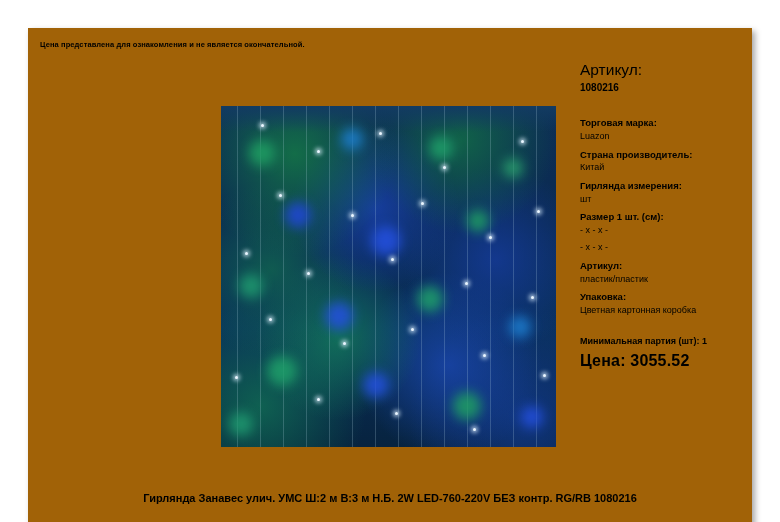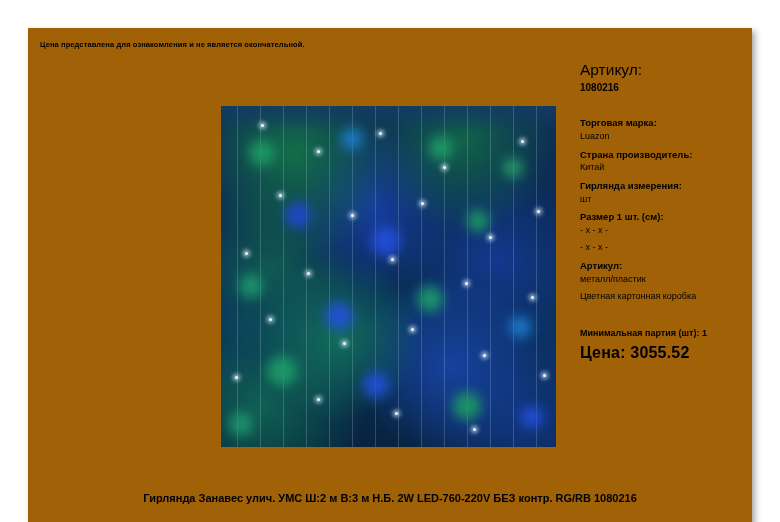--- a/index.html
+++ b/index.html
@@ -114,21 +114,21 @@
     line-height: 1.45;
   }
   .spec-value {
     font-size: 9px;
     line-height: 1.5;
     margin-bottom: 4px;
   }
   .min-lot {
     font-size: 9px;
     font-weight: bold;
-    margin-top: 24px;
+    margin-top: 18px;
     margin-bottom: 6px;
   }
   .price {
     font-size: 16px;
     font-weight: bold;
     letter-spacing: 0.2px;
   }
   .caption {
     position: absolute;
     left: 0;
@@ -213,23 +213,24 @@
     </div>
     <div class="spec-row">
       <div class="spec-label">Размер 1 шт. (см):</div>
       <div class="spec-value">- x - x -</div>
     </div>
     <div class="spec-row">
       <div class="spec-value">- x - x -</div>
     </div>
     <div class="spec-row">
       <div class="spec-label">Артикул:</div>
-      <div class="spec-value">металл/пластик</div>
-    </div>
-    <div class="spec-row">
+      <div class="spec-value">пластик/пластик</div>
+    </div>
+    <div class="spec-row">
+      <div class="spec-label">Упаковка:</div>
       <div class="spec-value">Цветная картонная коробка</div>
     </div>
 
     <div class="min-lot">Минимальная партия (шт): 1</div>
     <div class="price">Цена: 3055.52</div>
   </div>
 
   <div class="caption">Гирлянда Занавес улич. УМС Ш:2 м В:3 м Н.Б. 2W LED-760-220V БЕЗ контр. RG/RB 1080216</div>
 </div>
 

